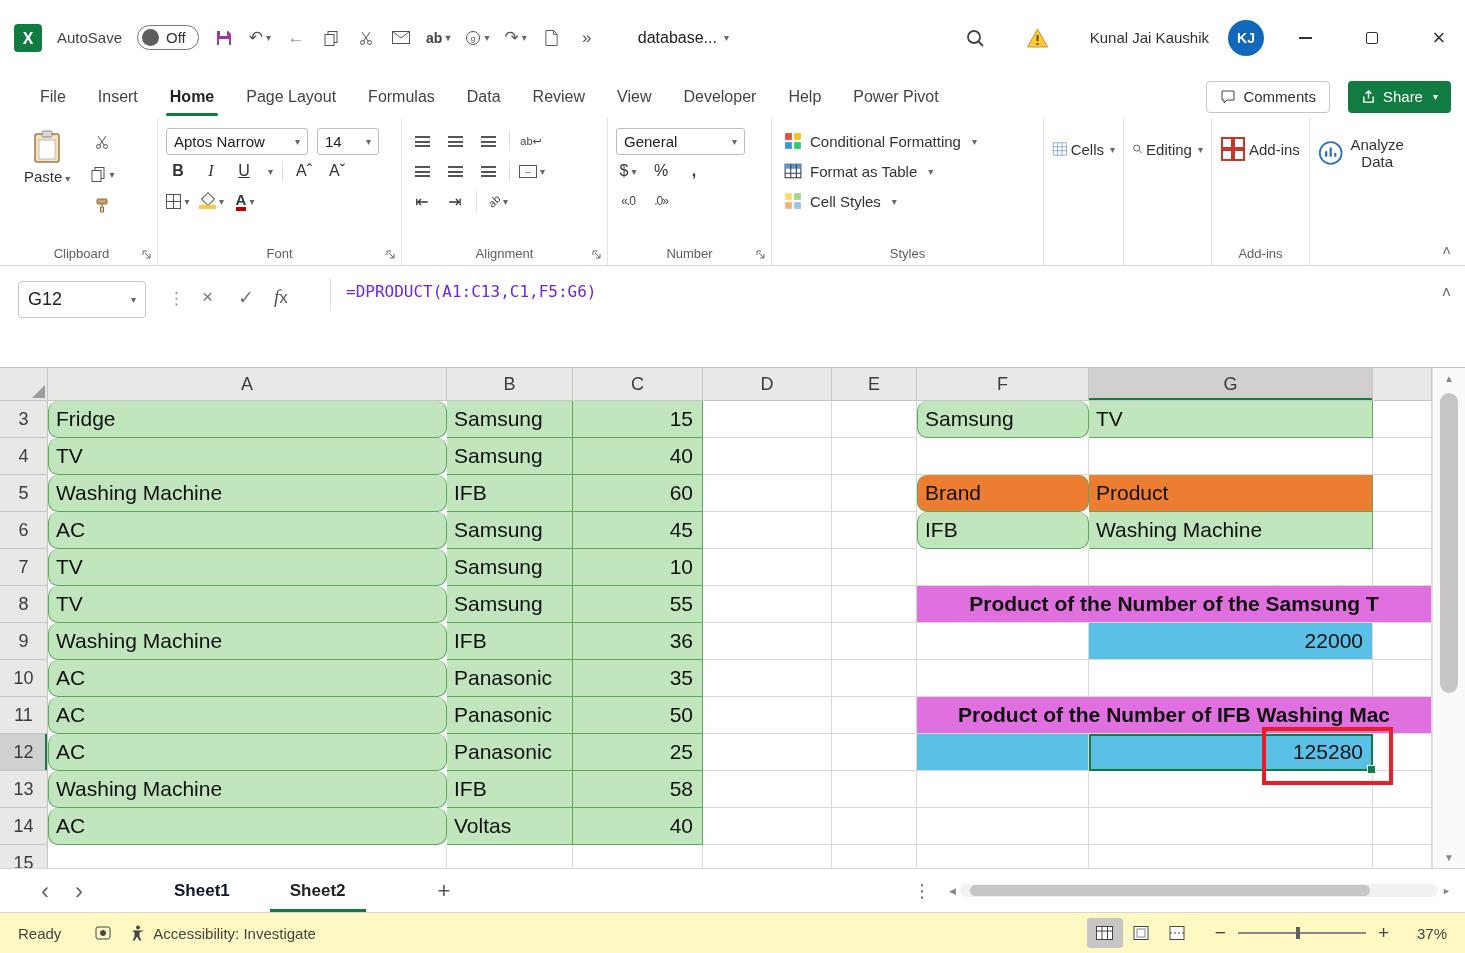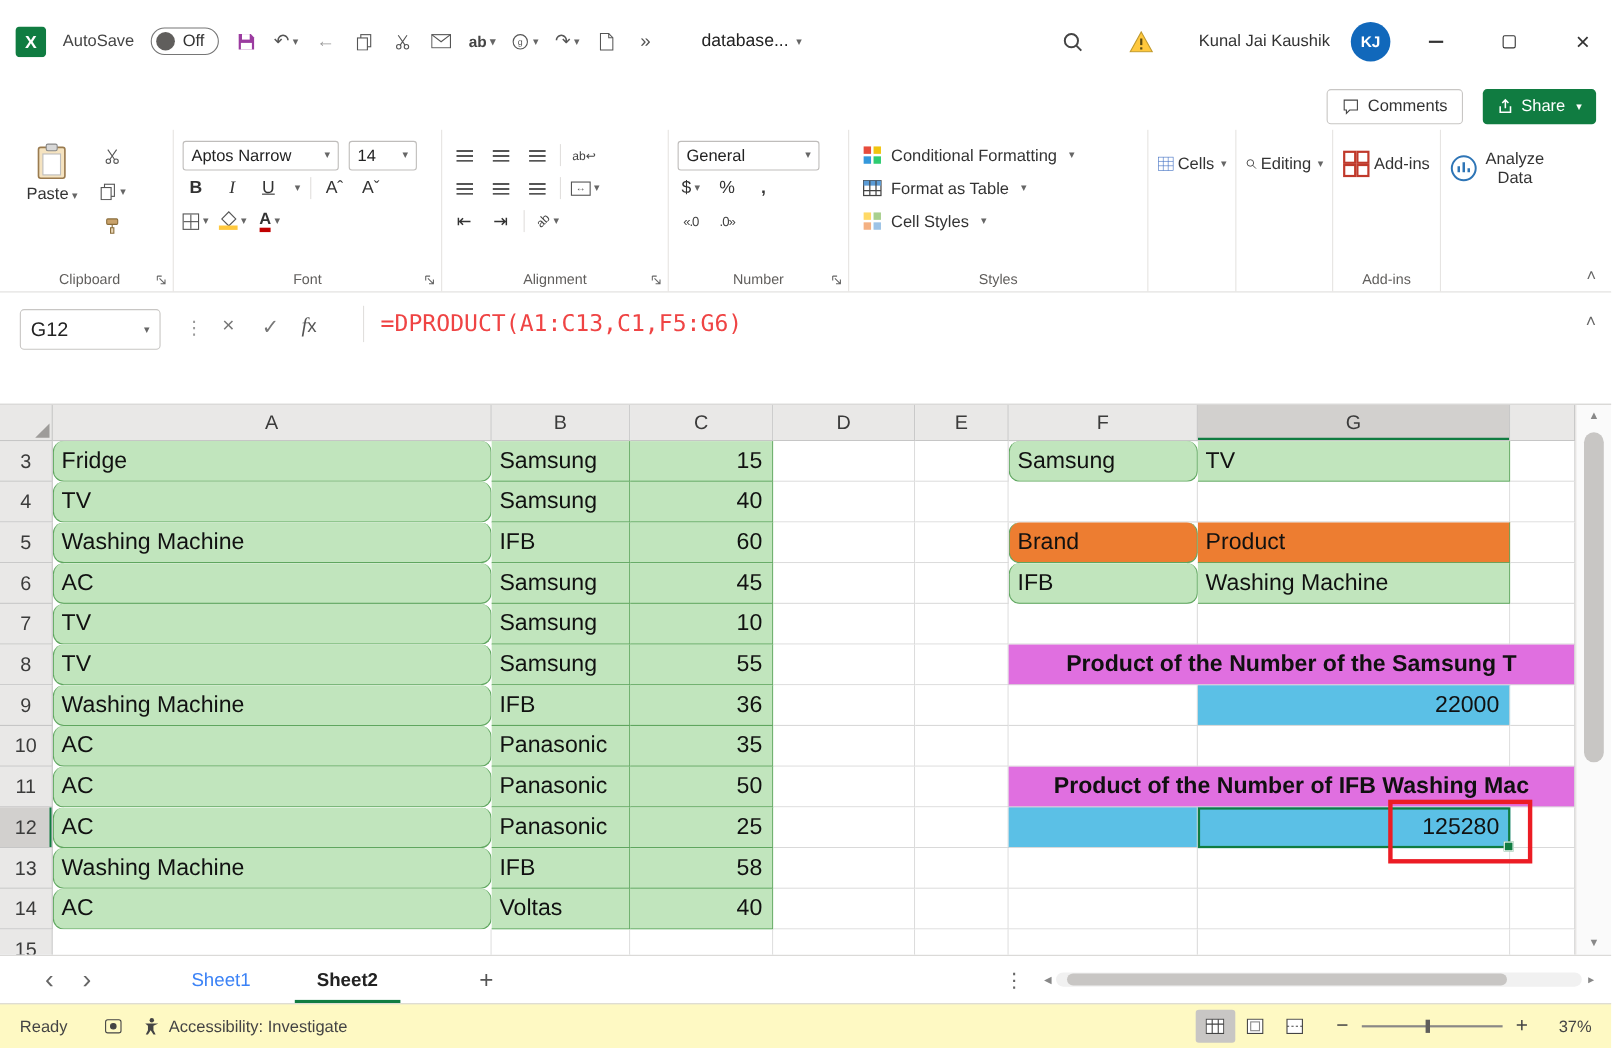--- a/index.html
+++ b/index.html
@@ -110,21 +110,21 @@
     border-radius:4px;background:#fff;display:flex;align-items:center;padding:0 9px;font-size:18px;color:#222;}
   .namebox .caret{margin-left:auto;}
   .fdots{position:absolute;left:168px;top:22px;font-size:17px;color:#999;}
   .fbtn{position:absolute;top:20px;font-size:19px;color:#777;}
   .fb-x{left:202px;}
   .fb-ok{left:238px;color:#777;}
   .fb-fx{left:274px;font-size:17px;color:#555;}
   .fb-fx i{font-family:"Liberation Serif",serif;font-size:19px;}
   .fxsep{position:absolute;left:330px;top:12px;bottom:56px;border-left:1px solid #E1DFDD;}
   .fvalue{position:absolute;left:346px;top:16px;font-family:"DejaVu Sans Mono",monospace;
-    font-size:21px;color:#ef4444;white-space:pre;}
+    font-size:16px;color:#6d28d9;white-space:pre;}
   .fcollapse{position:absolute;right:14px;top:18px;font-size:16px;color:#666;}
 
   
   .gridwrap{position:absolute;top:368px;left:0;width:1432px;height:500px;overflow:hidden;
     display:grid;grid-template-columns:48px 399px 126px 130px 129px 85px 172px 284px 59px;
     grid-template-rows:33px;grid-auto-rows:37px;background:#fff;}
   .hc{background:var(--header-bg);border-right:1px solid #C6C6C6;border-bottom:1px solid #C6C6C6;
     display:flex;align-items:center;justify-content:center;font-size:18px;color:#3B3B3B;}
   .hc.sel{background:var(--header-sel);}
   .colh.sel{box-shadow:inset 0 -2px 0 var(--excel-green);}
@@ -152,21 +152,21 @@
     border-left:1px solid #E1DFDD;display:flex;flex-direction:column;align-items:center;}
   .varrow{font-size:10px;color:#888;padding:5px 0;}
   .vtrack{flex:1;width:100%;position:relative;}
   .vthumb{position:absolute;top:4px;left:7px;width:18px;height:300px;background:#C8C6C4;border-radius:9px;}
 
   
   .sheetbar{position:absolute;top:868px;left:0;right:0;height:44px;background:#fff;
     border-top:1px solid #D8D6D4;display:flex;align-items:center;padding-left:28px;}
   .snav{font-size:24px;color:#666;width:34px;text-align:center;}
   .stabs{display:flex;margin-left:48px;height:100%;}
-  .stab{position:relative;padding:0 30px;display:flex;align-items:center;font-size:17px;color:#3b82f6;}
+  .stab{position:relative;padding:0 30px;display:flex;align-items:center;font-size:17px;color:#0f172a;font-weight:bold;}
   .stab.active{color:#222;font-weight:bold;}
   .stab.active::after{content:"";position:absolute;left:10px;right:10px;bottom:0;height:3px;
     background:var(--excel-green);}
   .newsheet{font-size:22px;color:#555;margin-left:62px;}
   .sbspacer{flex:1;}
   .sdots{font-size:18px;color:#666;margin-right:18px;}
   .hscroll{width:516px;height:100%;display:flex;align-items:center;gap:4px;padding-right:14px;}
   .harrow{font-size:9px;color:#888;}
   .htrack{flex:1;height:13px;background:#F1F1F1;border-radius:7px;position:relative;}
   .hthumb{position:absolute;left:10px;top:1px;height:11px;width:400px;background:#C8C6C4;border-radius:6px;}
@@ -280,20 +280,33 @@
     <span class="winbtn">
         <i class="minline"></i>
       </span>
     <span class="winbtn">
         <i class="maxbox"></i>
       </span>
     <span class="winbtn">×</span>
   </div>
 
   <div class="tabrow">
+    <div class="rtabs" style="display:flex;">
+        <div class="rtab">File</div>
+        <div class="rtab">Insert</div>
+        <div class="rtab active">Home</div>
+        <div class="rtab">Page Layout</div>
+        <div class="rtab">Formulas</div>
+        <div class="rtab">Data</div>
+        <div class="rtab">Review</div>
+        <div class="rtab">View</div>
+        <div class="rtab">Developer</div>
+        <div class="rtab">Help</div>
+        <div class="rtab">Power Pivot</div>
+      </div>
     <div class="tr-spacer"></div>
     <button class="comments-btn">
       <svg width="16" height="16" viewBox="0 0 16 16" fill="none" stroke="#444">
           <path d="M2 2 h12 v9 h-7 l-3 3 v-3 h-2 z"></path>
         </svg>
       <span>Comments</span>
     </button>
     <button class="share-btn">
       <svg width="15" height="15" viewBox="0 0 16 16" fill="none" stroke="#fff" stroke-width="1.5">
           <path d="M8 10 V2 M5 5 L8 2 L11 5 M3 8 v6 h10 v-6"></path>

